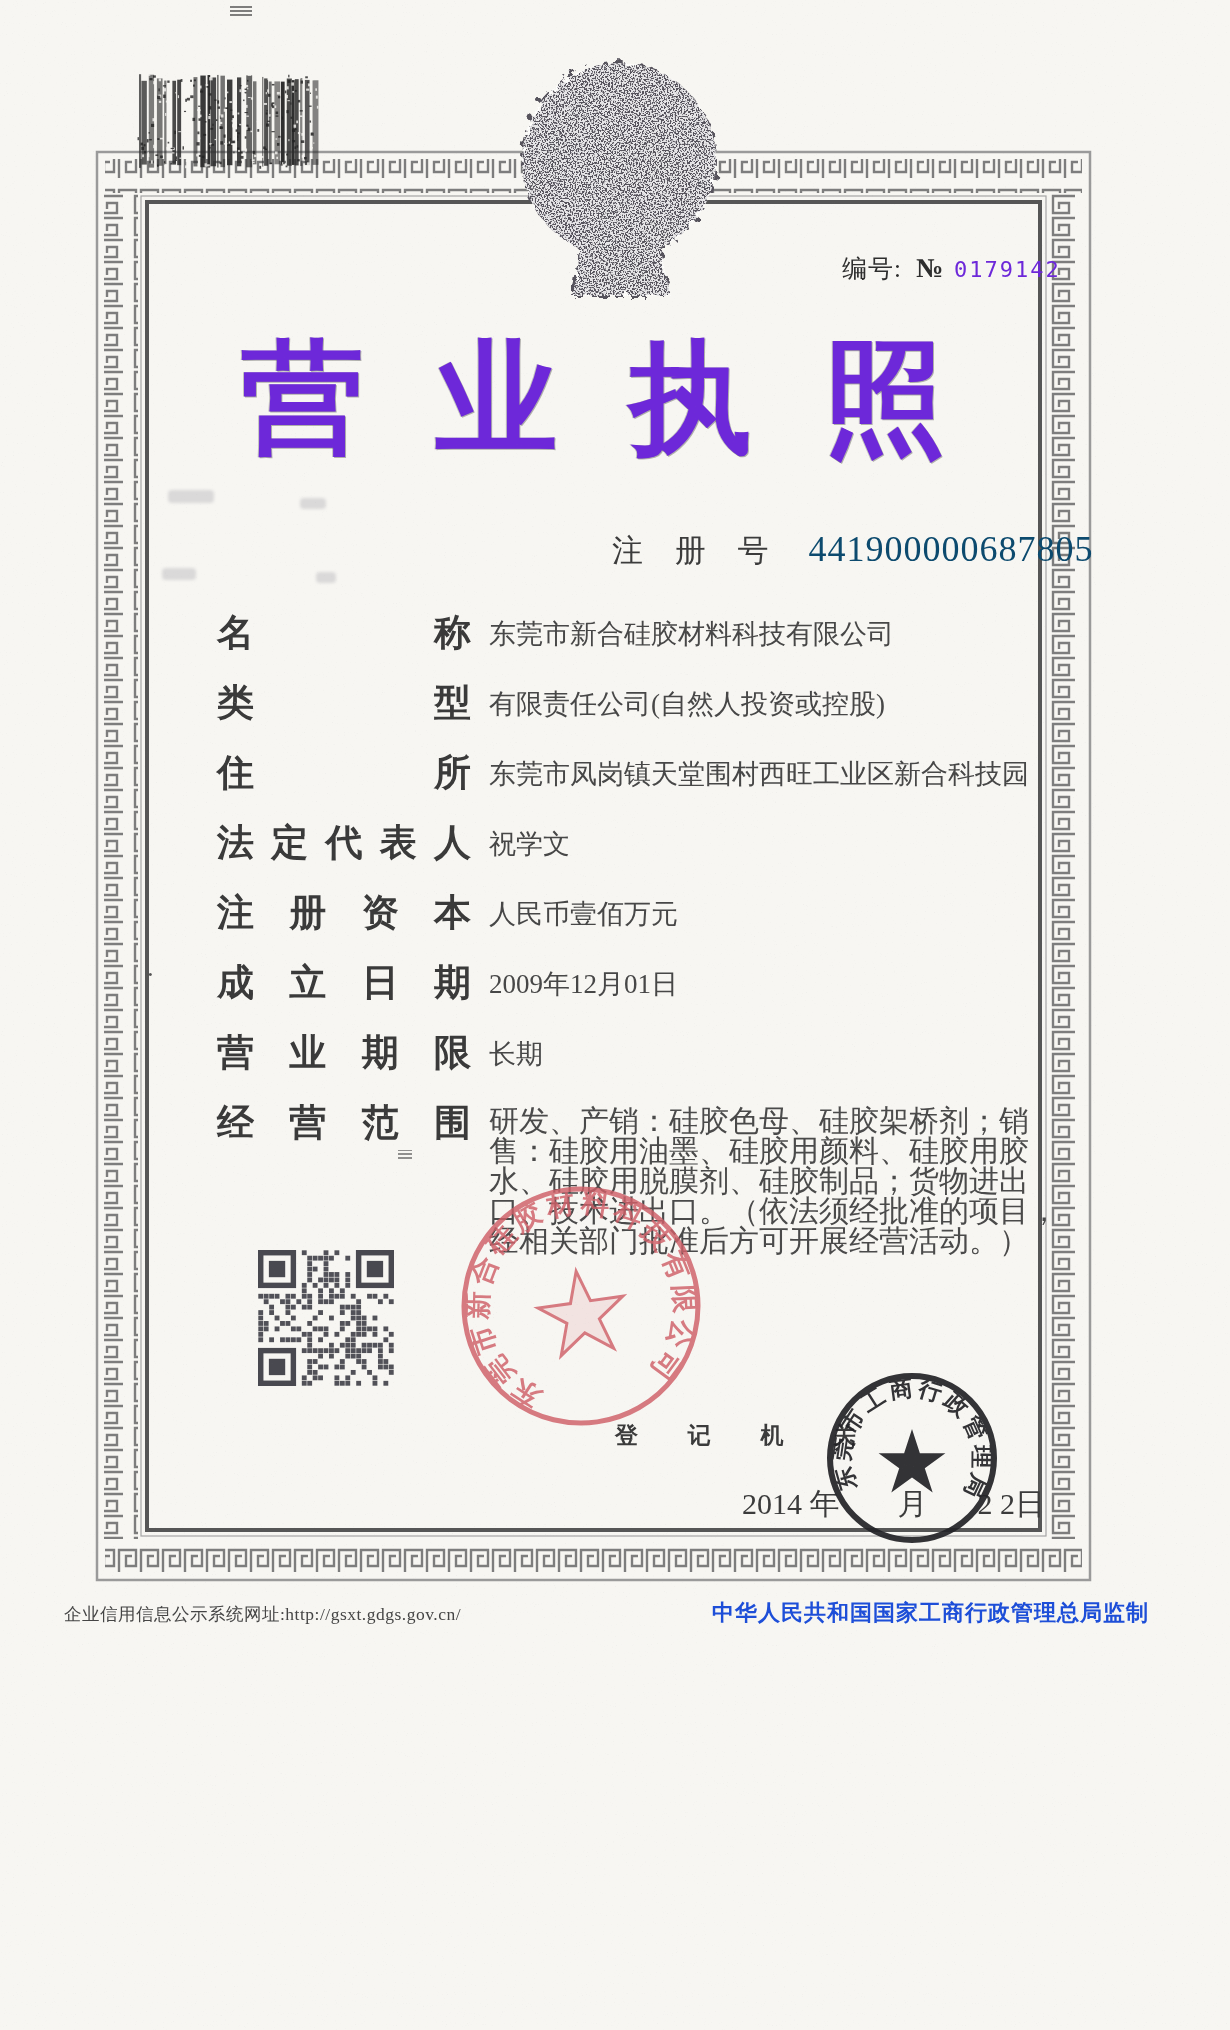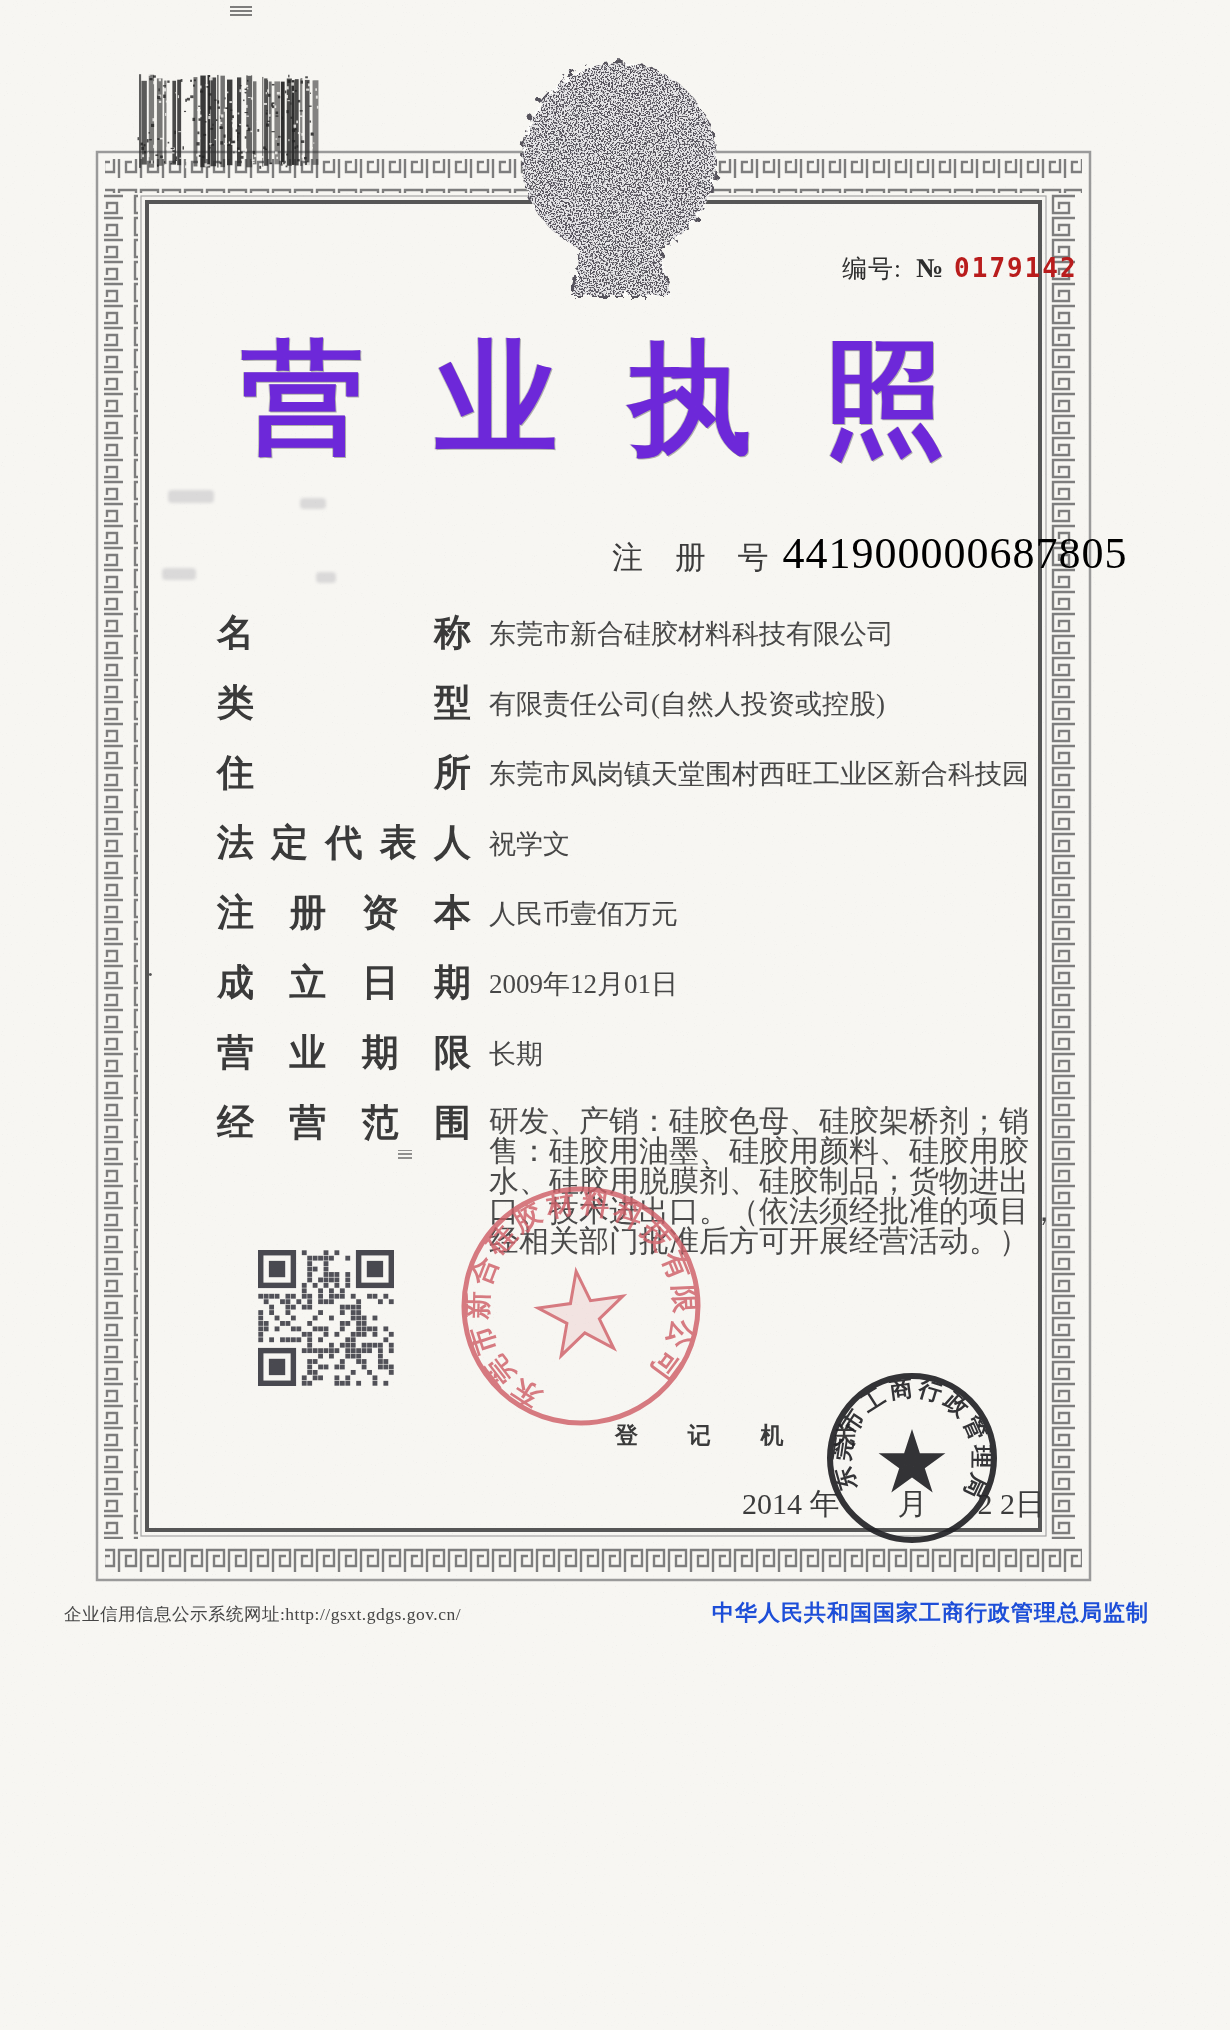--- a/index.html
+++ b/index.html
@@ -6,33 +6,33 @@
   body{
     width:1230px;height:2030px;position:relative;overflow:hidden;
     background:#f7f6f2;
     font-family:"Liberation Serif","DejaVu Serif",serif;
     color:#3a3a3a;
   }
   .abs{position:absolute;}
   
   .serial-line{left:842px;top:252px;font-size:25px;color:#2e2e2e;letter-spacing:1px;white-space:nowrap;}
   .serial-line .sym{font-weight:bold;font-size:27px;margin-left:14px;}
-  .serial-line .num{font-family:"DejaVu Sans Mono",monospace;font-size:26px;letter-spacing:2px;margin-left:10px;color:#b91c1c;font-weight:bold;}
+  .serial-line .num{font-family:"DejaVu Sans Mono",monospace;font-size:22px;letter-spacing:2px;margin-left:10px;color:#6d28d9;}
   
   .doc-title{
     left:95px;top:318px;width:997px;text-align:center;
     font-family:"Liberation Sans","DejaVu Sans",sans-serif;
     font-size:122px;font-weight:900;color:#6d28d9;
     letter-spacing:72px;text-indent:72px;white-space:nowrap;
     text-shadow:1px 1px 0 rgba(40,40,40,.35), -1px 0 0 rgba(40,40,40,.25);
   }
   
   .regno-line{left:612px;top:528px;white-space:nowrap;}
   .regno-line .lbl{font-size:31px;color:#3c3c3c;letter-spacing:12px;}
-  .regno-line .val{font-size:44px;color:#000000;margin-left:2px;letter-spacing:1px;}
+  .regno-line .val{font-size:36px;color:#0c4a6e;margin-left:28px;letter-spacing:1px;}
   
   .fields{left:217px;top:610px;width:868px;}
   .frow{display:flex;align-items:flex-start;margin-bottom:25px;}
   .flabel{
     width:254px;flex:0 0 254px;font-size:37px;font-weight:600;color:#3a3a3a;
     line-height:45px;text-align:justify;text-align-last:justify;text-justify:inter-character;
   }
   .fvalue{flex:1;margin-left:18px;font-size:27px;color:#474747;padding-top:8px;line-height:33px;}
   .frow.scope .fvalue{font-size:30px;line-height:30px;padding-top:6px;color:#4a4a4a;}
   

